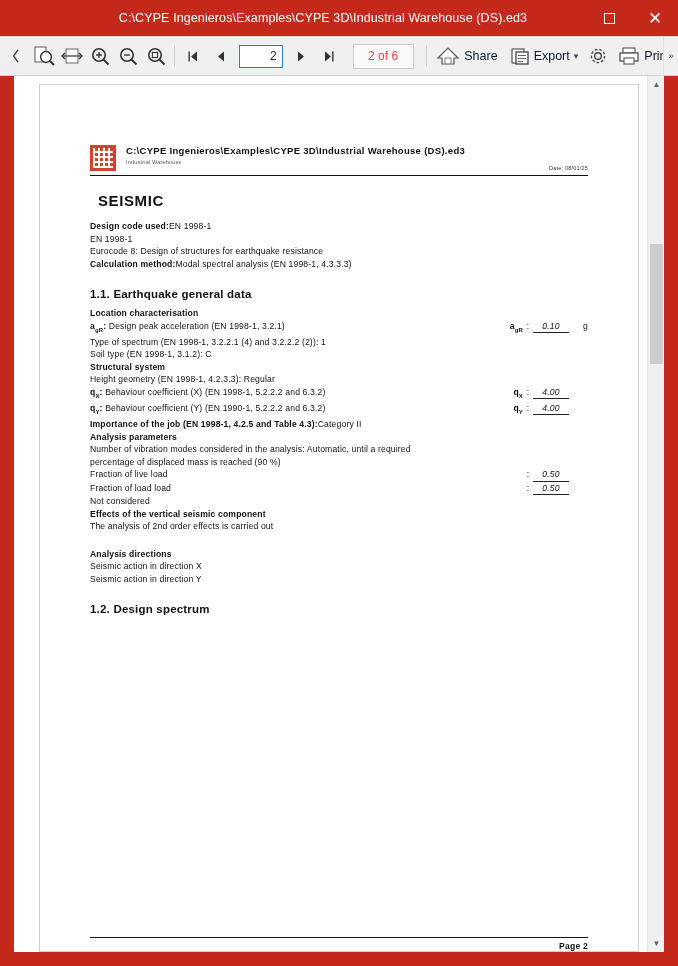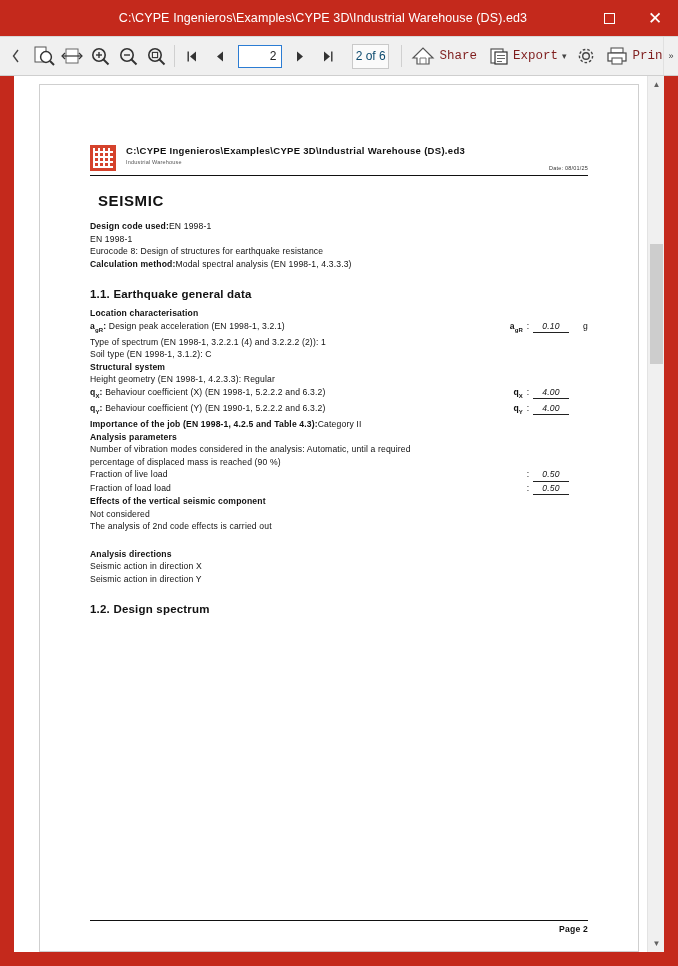--- a/index.html
+++ b/index.html
@@ -103,34 +103,33 @@
     line-height: 21px;
     box-sizing: border-box;
     margin: 0 4px;
   }
   .pagecount {
     width: 84px;
     height: 25px;
     border: 1px solid #c9c9c9;
     background: #fafafa;
     font-size: 12px;
-    color: #0c4a6e;
+    color: #ef4444;
     display: flex;
     align-items: center;
     justify-content: center;
     margin-left: 10px;
     margin-right: 8px;
     box-sizing: border-box;
   }
   .tb-label {
     font-size: 12.5px;
-    color: #7f1d1d;
+    color: #0f172a;
     margin-left: 4px;
     white-space: nowrap;
-    font-family: Liberation Mono, monospace;
   }
   .tb-group {
     display: flex;
     align-items: center;
     height: 32px;
     padding: 0 6px;
   }
   .caret {
     font-size: 9px;
     margin-left: 4px;
@@ -291,21 +290,21 @@
     text-align: center;
     font-style: italic;
     border-bottom: 0.8px solid #222;
   }
   .row .unit { width: 14px; text-align: right; padding-left: 5px; }
   sub { font-size: 6px; }
   .gap14 { height: 14px; }
   .footer {
     position: absolute;
     left: 50px; right: 50px;
-    bottom: 17px;
+    bottom: 0;
     border-top: 1.2px solid #111;
     padding-top: 3px;
     text-align: right;
     font-size: 8.6px;
     font-weight: bold;
     letter-spacing: 0.2px;
   }
   .page-body { min-height: 700px; }
 </style>
 </head>
@@ -535,24 +534,24 @@
           </div>
 
           <div class="row">
             <span class="lbl">Fraction of load load</span>
             <span class="key"></span>
             <span class="colon">:</span>
             <span class="val">0.50</span>
             <span class="unit"></span>
           </div>
 
+          <div class="line">Not considered</div>
           <div class="line b sp">Effects of the vertical seismic component</div>
-          <div class="line">Not considered</div>
-
-          <div class="line sp">The analysis of 2nd code effects is carried out</div>
+
+          <div class="line sp">The analysis of 2nd order effects is carried out</div>
 
           <div class="gap14"></div>
           <div class="line b">Analysis directions</div>
           <div class="line">Seismic action in direction X</div>
           <div class="line">Seismic action in direction Y</div>
 
           <h2 class="sec">1.2. Design spectrum</h2>
 
         </div>
 

